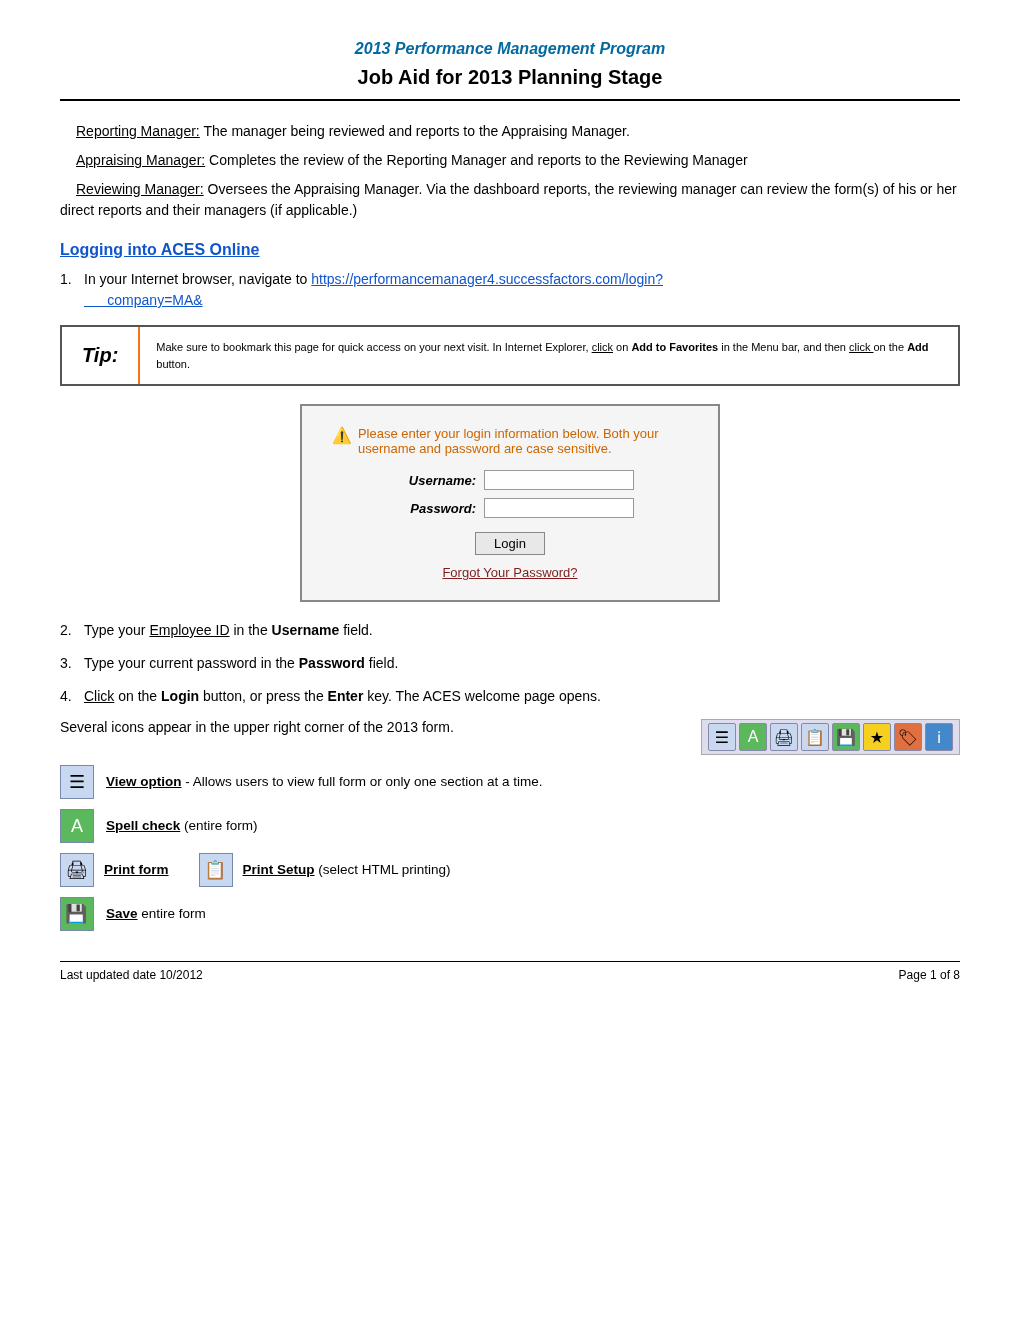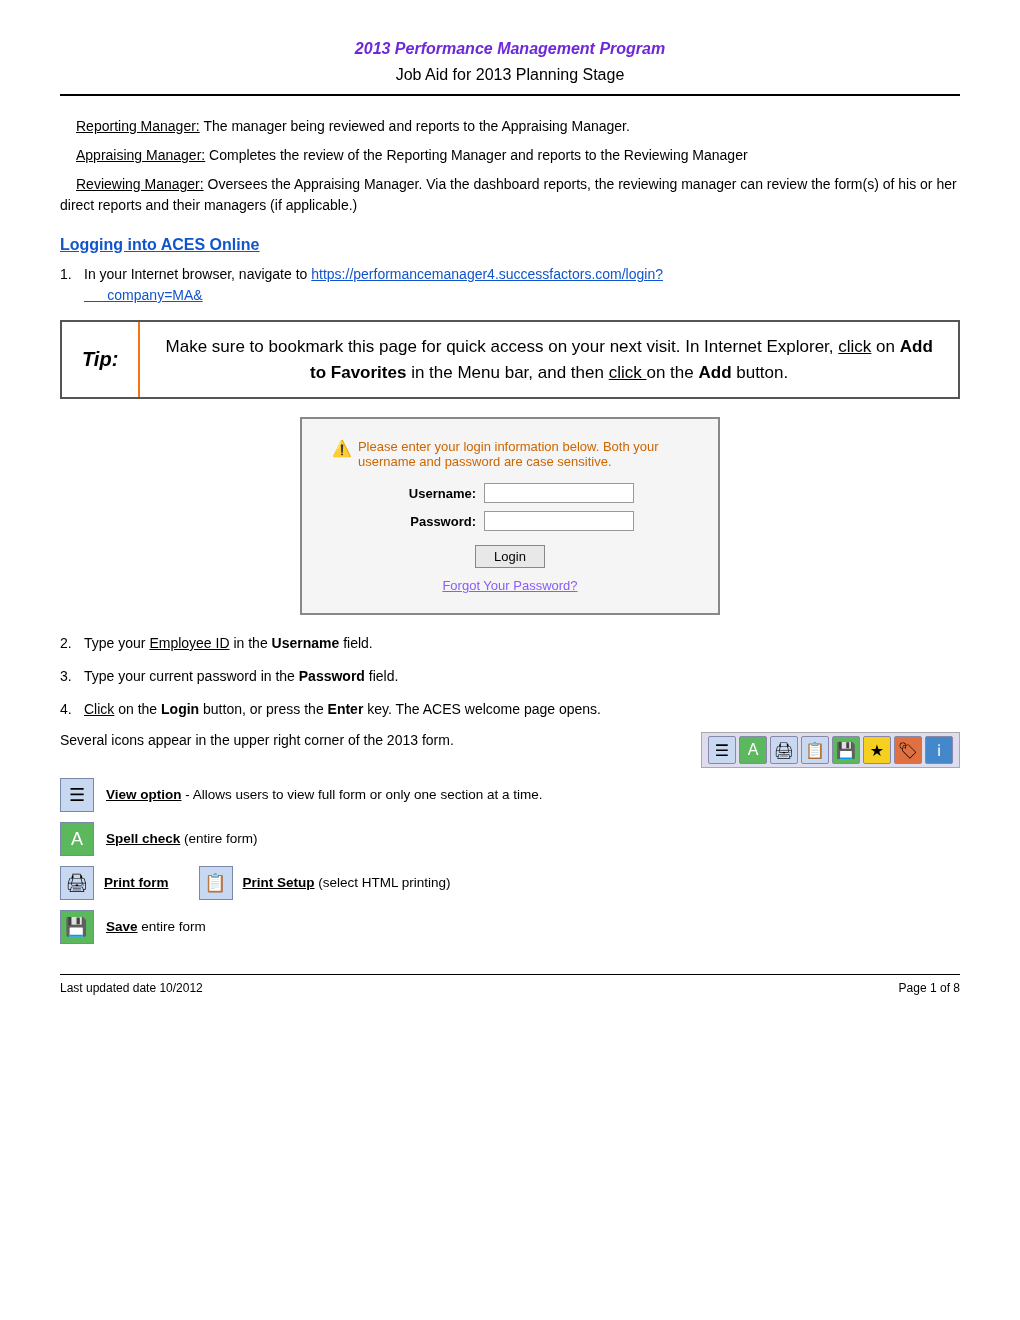--- a/index.html
+++ b/index.html
@@ -10,29 +10,29 @@
       color: #000;
       width: 1020px;
       min-height: 1320px;
       padding: 40px 60px 40px 60px;
     }
     .page-header {
       text-align: center;
       margin-bottom: 10px;
     }
     .program-title {
-      color: #6d28d9;
+      color: #0369a1;
       font-style: italic;
       font-weight: bold;
       font-size: 16px;
       margin-bottom: 8px;
     }
     .doc-title {
-      font-weight: normal;
-      font-size: 16px;
+      font-weight: bold;
+      font-size: 20px;
       margin-bottom: 4px;
     }
     .header-divider {
       border: none;
       border-top: 2px solid #000;
       margin: 10px 0 20px 0;
     }
     .section-heading {
       color: #1155cc;
       font-size: 16px;
@@ -82,22 +82,21 @@
       padding: 14px 20px;
       border-right: 2px solid #f97316;
       white-space: nowrap;
       display: flex;
       align-items: center;
       font-style: italic;
     }
     .tip-content {
       padding: 12px 16px;
       line-height: 1.5;
-      font-size: 17px;
-      text-align: center;
+      font-size: 11px;
     }
     .login-screenshot {
       border: 2px solid #888;
       margin: 0 auto 18px auto;
       display: block;
       width: 420px;
       background: #f5f5f5;
       padding: 20px 30px 20px 30px;
       font-size: 13px;
     }
@@ -110,20 +109,21 @@
       gap: 6px;
     }
     .warning-icon {
       font-size: 16px;
     }
     .login-field-row {
       display: flex;
       align-items: center;
       margin-bottom: 8px;
       justify-content: center;
+      font-style: italic;
     }
     .login-field-label {
       width: 90px;
       text-align: right;
       font-weight: bold;
       font-size: 13px;
       margin-right: 8px;
     }
     .login-field-input {
       border: 1px solid #999;
@@ -137,21 +137,21 @@
     }
     .login-button {
       border: 1px solid #888;
       background: #e8e8e8;
       padding: 3px 18px;
       font-size: 13px;
       cursor: pointer;
     }
     .forgot-password {
       text-align: center;
-      color: #8b5cf6;
+      color: #7f1d1d;
       text-decoration: underline;
       font-size: 13px;
     }
     .underline-text {
       text-decoration: underline;
     }
     .aces-icons-section {
       margin-top: 10px;
     }
     .aces-icons-header-row {

